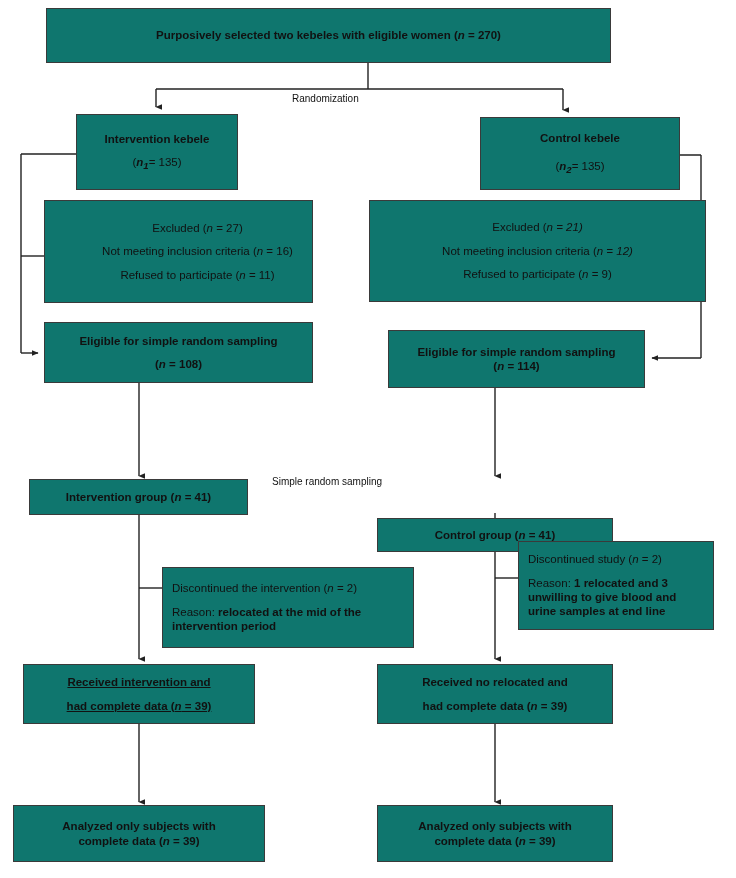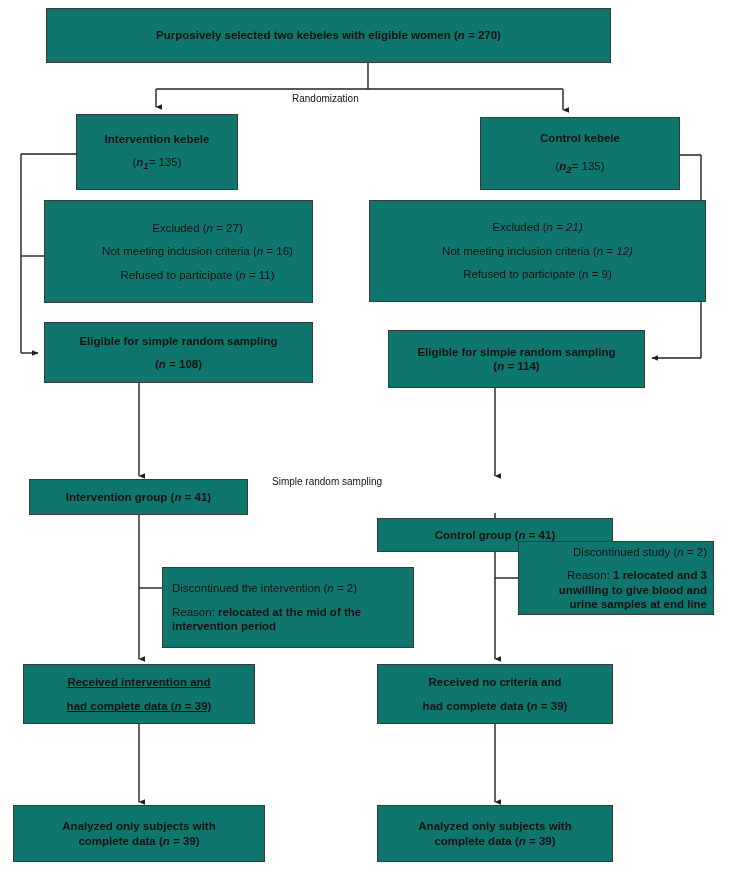--- a/index.html
+++ b/index.html
@@ -159,34 +159,34 @@
 <div class="nodebox" style="left:377px; top:479px; width:236px; height:34px;margin-top:39px;">
   <span class="ln b"><span>Control group (</span><span class="it">n</span><span> = 41)</span></span>
 </div>
 
 <div class="nodebox left-align" style="left:162px; top:549px; width:252px; height:81px;margin-top:18px;">
   <span class="ln"><span>Discontinued the intervention  (</span><span class="it">n</span><span> = 2)</span></span>
   <span class="gap-sm"></span>
   <span class="ln"><span>Reason:</span><span class="b"> relocated at the mid of the intervention period</span></span>
 </div>
 
-<div class="nodebox left-align" style="left:518px; top:541px; width:196px; height:74px;text-align:right;">
+<div class="nodebox left-align" style="left:518px; top:541px; width:196px; height:89px;">
   <span class="ln"><span>Discontinued study (</span><span class="it">n</span><span> = 2)</span></span>
   <span class="gap-sm"></span>
   <span class="ln"><span>Reason:</span><span class="b"> 1 relocated and 3 unwilling to give blood and urine samples at  end line</span></span>
 </div>
 
 <div class="nodebox" style="left:23px; top:664px; width:232px; height:60px;text-decoration:underline;">
   <span class="ln b">Received intervention and</span>
   <span class="gap-sm"></span>
   <span class="ln b"><span>had complete data (</span><span class="it">n</span><span> = 39)</span></span>
 </div>
 
 <div class="nodebox" style="left:377px; top:664px; width:236px; height:60px;">
-  <span class="ln b">Received no criteria and</span>
+  <span class="ln b">Received no relocated and</span>
   <span class="gap-sm"></span>
   <span class="ln b"><span>had complete data (</span><span class="it">n</span><span> = 39)</span></span>
 </div>
 
 <div class="nodebox" style="left:13px; top:805px; width:252px; height:57px;">
   <span class="ln b">Analyzed only subjects with</span>
   <span class="ln b"><span>complete data (</span><span class="it">n</span><span> = 39)</span></span>
 </div>
 
 <div class="nodebox" style="left:377px; top:805px; width:236px; height:57px;">

